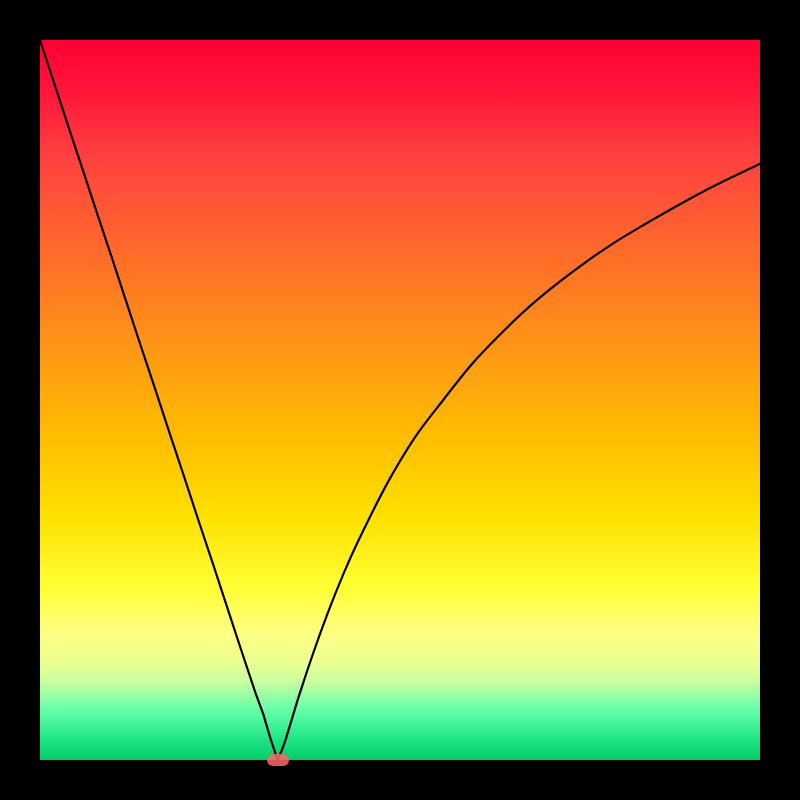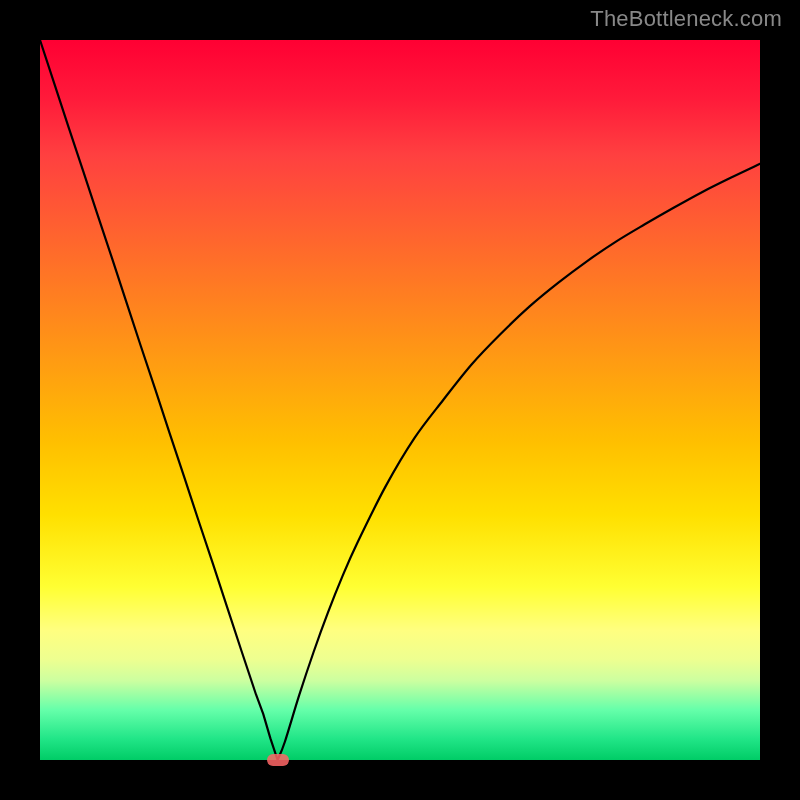--- a/index.html
+++ b/index.html
@@ -67,21 +67,20 @@
     border-radius: 6px;
     background: #ff6666;
     opacity: 0.85;
     transform: translate(-50%, -50%);
   }
 </style>
 </head>
 <body>
 
 <div class="stage">
-  <div class="watermark">TheBottleneck.com</div>
 
   <div class="plot-area">
     <svg class="curve" viewBox="0 0 720 720" preserveAspectRatio="none">
       <path id="curve-path" d="M 0 0 L 14.4 43.91999999999996 L 28.8 87.84000000000003 L 43.199999999999996 131.04000000000008 L 57.6 174.96000000000004 L 72 218.15999999999997 L 86.39999999999999 262.08 L 100.80000000000001 306.00000000000006 L 115.2 349.2 L 129.6 393.12 L 144 436.32000000000005 L 158.4 480.24 L 172.79999999999998 523.44 L 187.20000000000002 567.36 L 201.60000000000002 611.28 L 216 654.48 L 223.2 673.92 L 230.4 698.4 L 237.60000000000002 720 C 238.8 717, 241.20000000000002 712.8, 244.8 702 C 248.4 691.2, 254.39999999999998 670.2, 259.2 655.2 C 264 640.2, 268.8 625.8, 273.6 612 C 278.40000000000003 598.2, 283.2 585, 288 572.4 C 292.8 559.8, 297.59999999999997 547.8, 302.4 536.4 C 307.2 525, 309.6 519, 316.8 504 C 324 489, 335.99999999999994 464.03999999999996, 345.59999999999997 446.4 C 355.2 428.76, 364.8 412.55999999999995, 374.40000000000003 398.15999999999997 C 384.00000000000006 383.76, 393.6 372.36, 403.20000000000005 360 C 412.80000000000007 347.64, 422.4 335.03999999999996, 432 323.99999999999994 C 441.6 312.9599999999999, 451.2 303.3599999999999, 460.8 293.75999999999993 C 470.40000000000003 284.15999999999997, 480 274.91999999999996, 489.6 266.4 C 499.20000000000005 257.88, 508.79999999999995 250.20000000000005, 518.4 242.64000000000004 C 528 235.08000000000004, 537.6 227.88000000000002, 547.2 221.04000000000002 C 556.8000000000001 214.20000000000002, 566.4 207.72000000000003, 576 201.60000000000002 C 585.6 195.48000000000002, 595.1999999999999 189.95999999999995, 604.8 184.31999999999994 C 614.4 178.67999999999992, 624 173.16, 633.6 167.76 C 643.2 162.35999999999999, 652.8 156.95999999999995, 662.4 151.91999999999996 C 672 146.87999999999997, 681.5999999999999 142.19999999999996, 691.1999999999999 137.51999999999998 C 700.8 132.84, 715.2 126.12000000000002, 720 123.84000000000003" fill="none" stroke="#000" stroke-width="2.2" stroke-linejoin="round" stroke-linecap="round"></path>
     </svg>
     <div class="marker" id="min-marker" style="left: 237.6px; top: 720px;"></div>
   </div>
 </div>
 
 </body></html>

